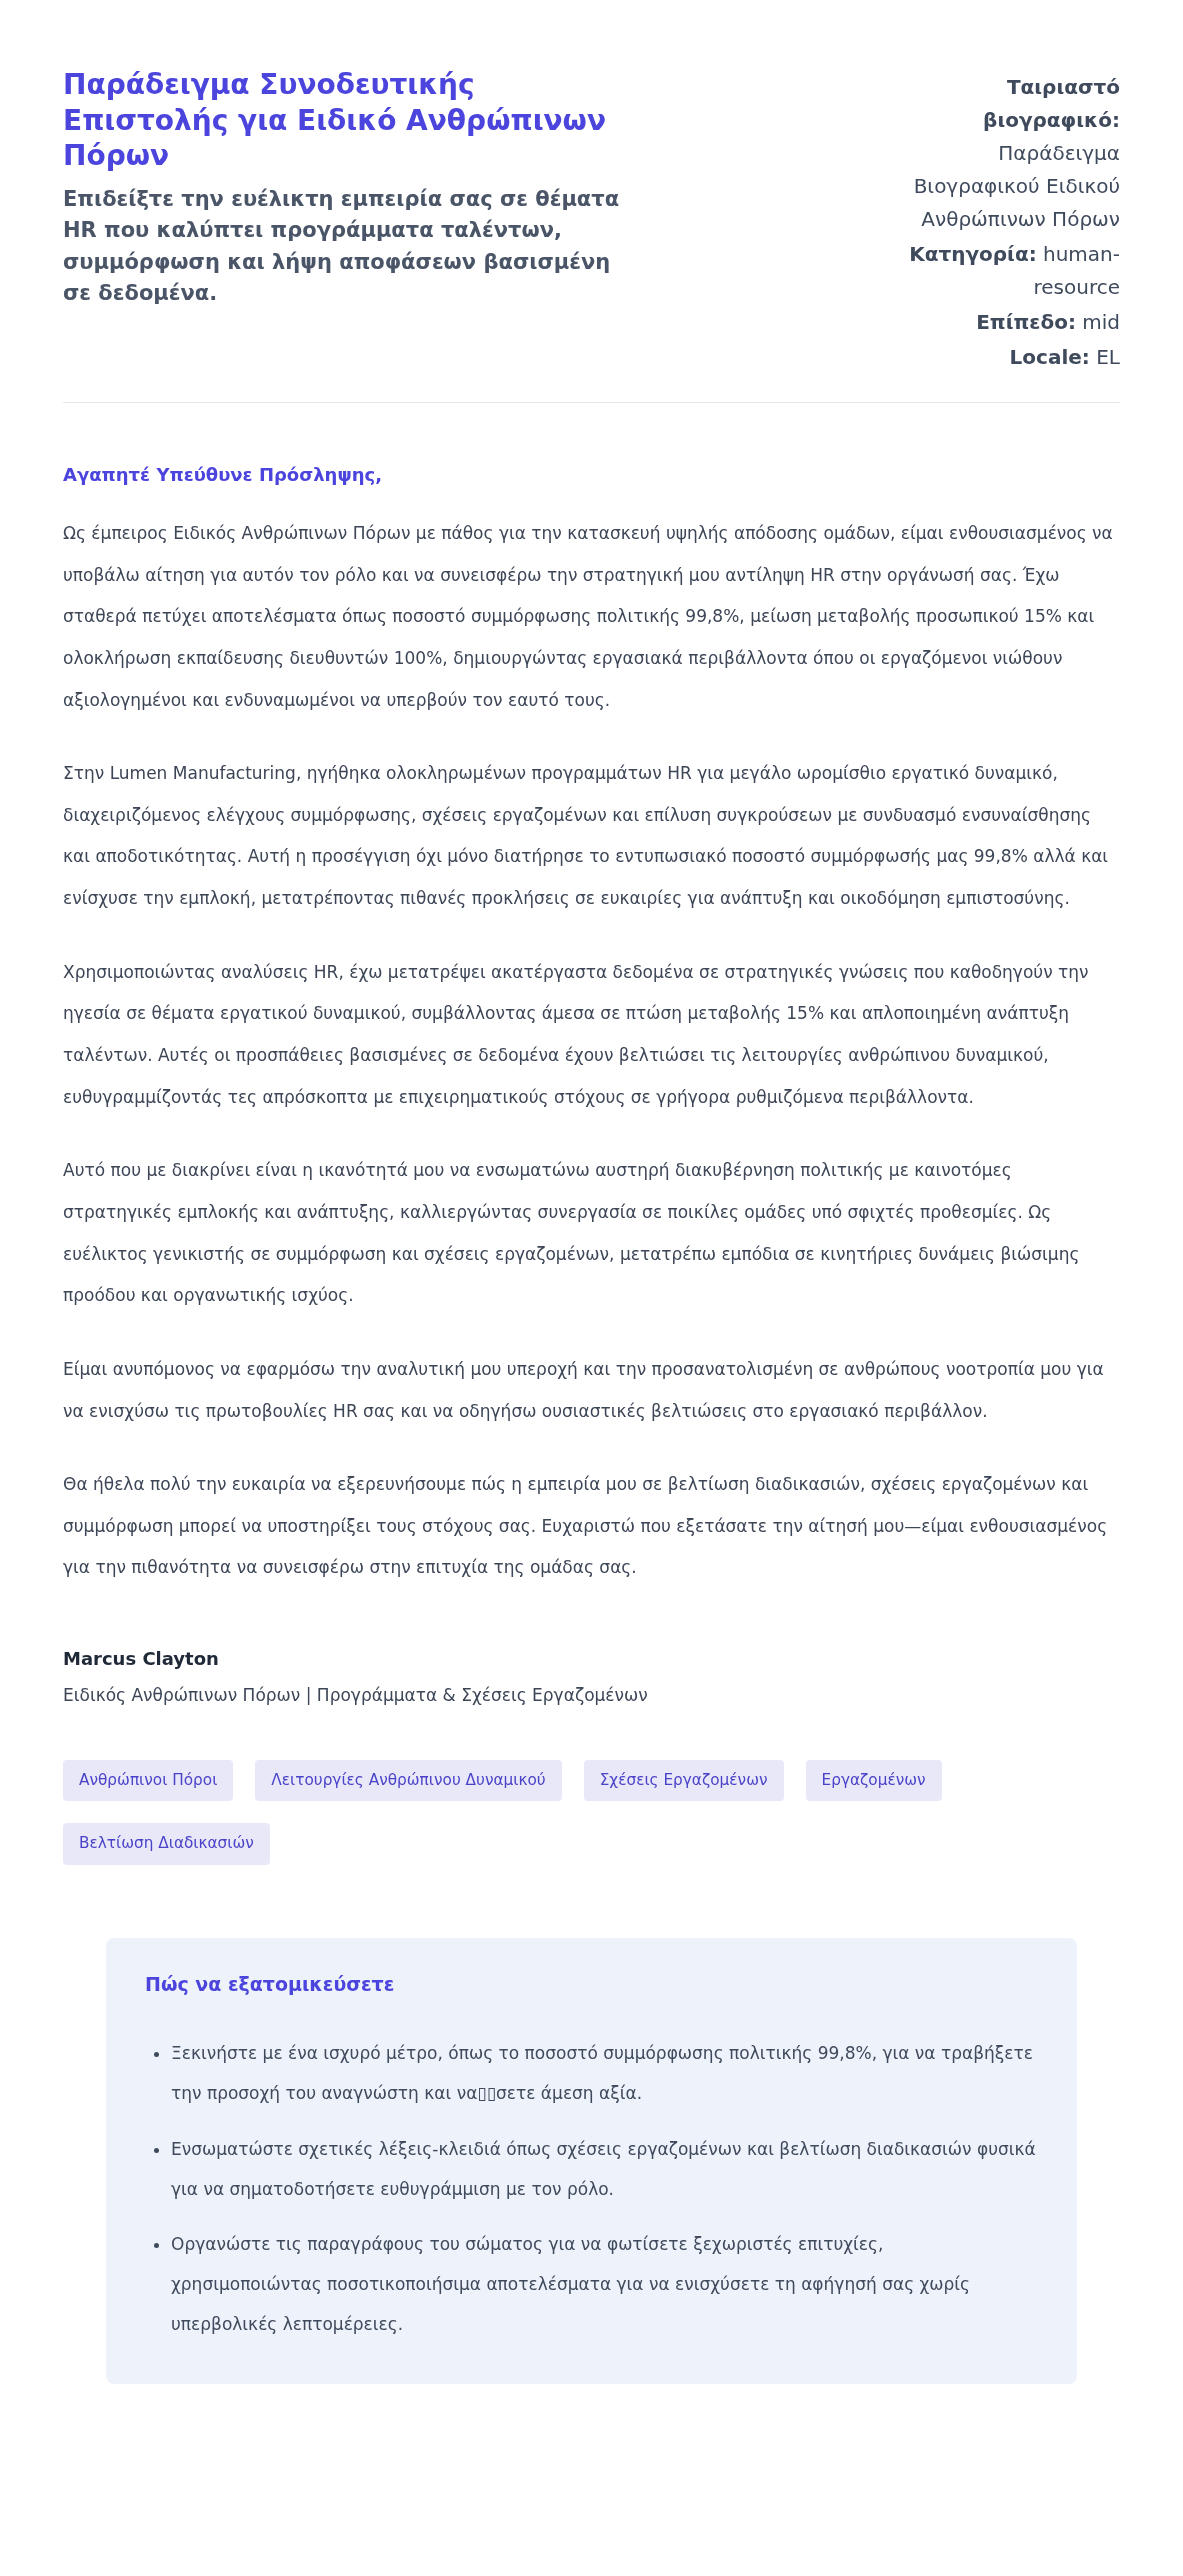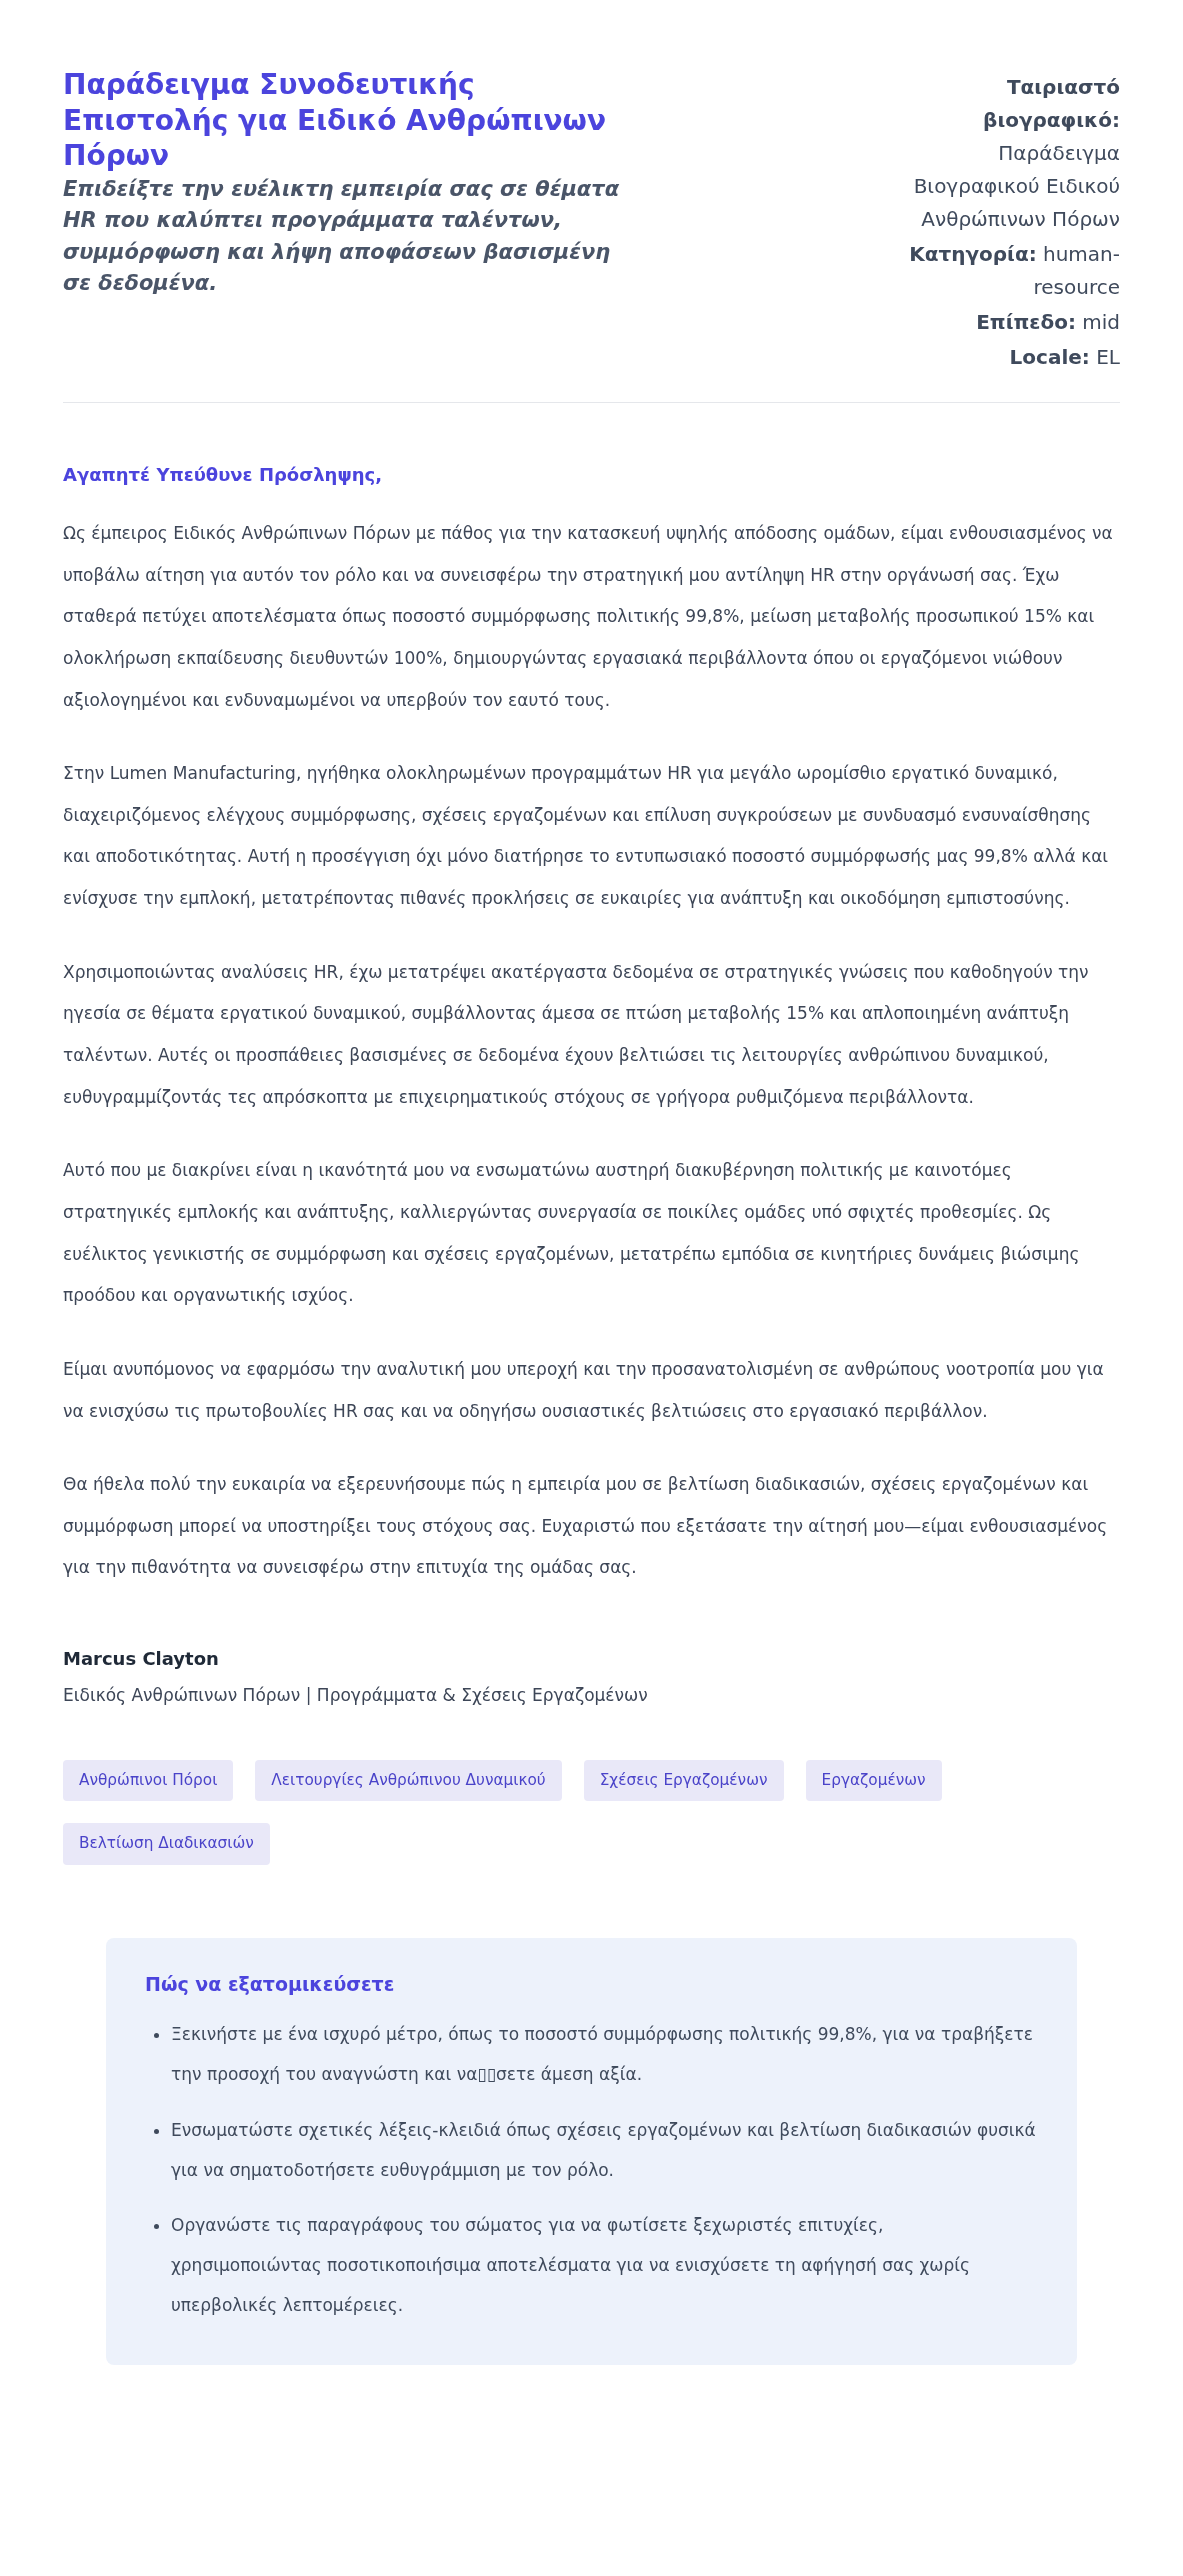--- a/index.html
+++ b/index.html
@@ -34,26 +34,26 @@
   }
   .header-left{width:592px;}
   .page-title{
     color:var(--accent);
     font-size:28px;
     line-height:1.27;
     font-weight:bold;
     width:572px;
   }
   .page-subtitle{
+    margin-top:10px;
     color:var(--subtitle-text);
     font-size:21px;
     line-height:1.5;
     font-weight:bold;
     width:572px;
-    font-style:italic;
   }
   .meta{
     width:246px;
     text-align:right;
     font-size:20px;
     line-height:1.65;
     color:var(--meta-text);
     padding-top:4px;
   }
   .meta-item{margin-bottom:2px;}
@@ -110,21 +110,21 @@
   .howto{
     margin:73px 43px 0 43px;
     background:var(--box-bg);
     border-radius:8px;
     padding:35px 39px 39px 39px;
   }
   .howto-title{
     color:var(--accent);
     font-weight:bold;
     font-size:19px;
-    margin-bottom:20px;
+    margin-bottom:39px;
   }
   .howto-list{
     list-style:disc outside;
     padding-left:26px;
   }
   .howto-list li{
     font-size:17px;
     line-height:2.35;
     color:var(--meta-text);
     margin-bottom:16px;

